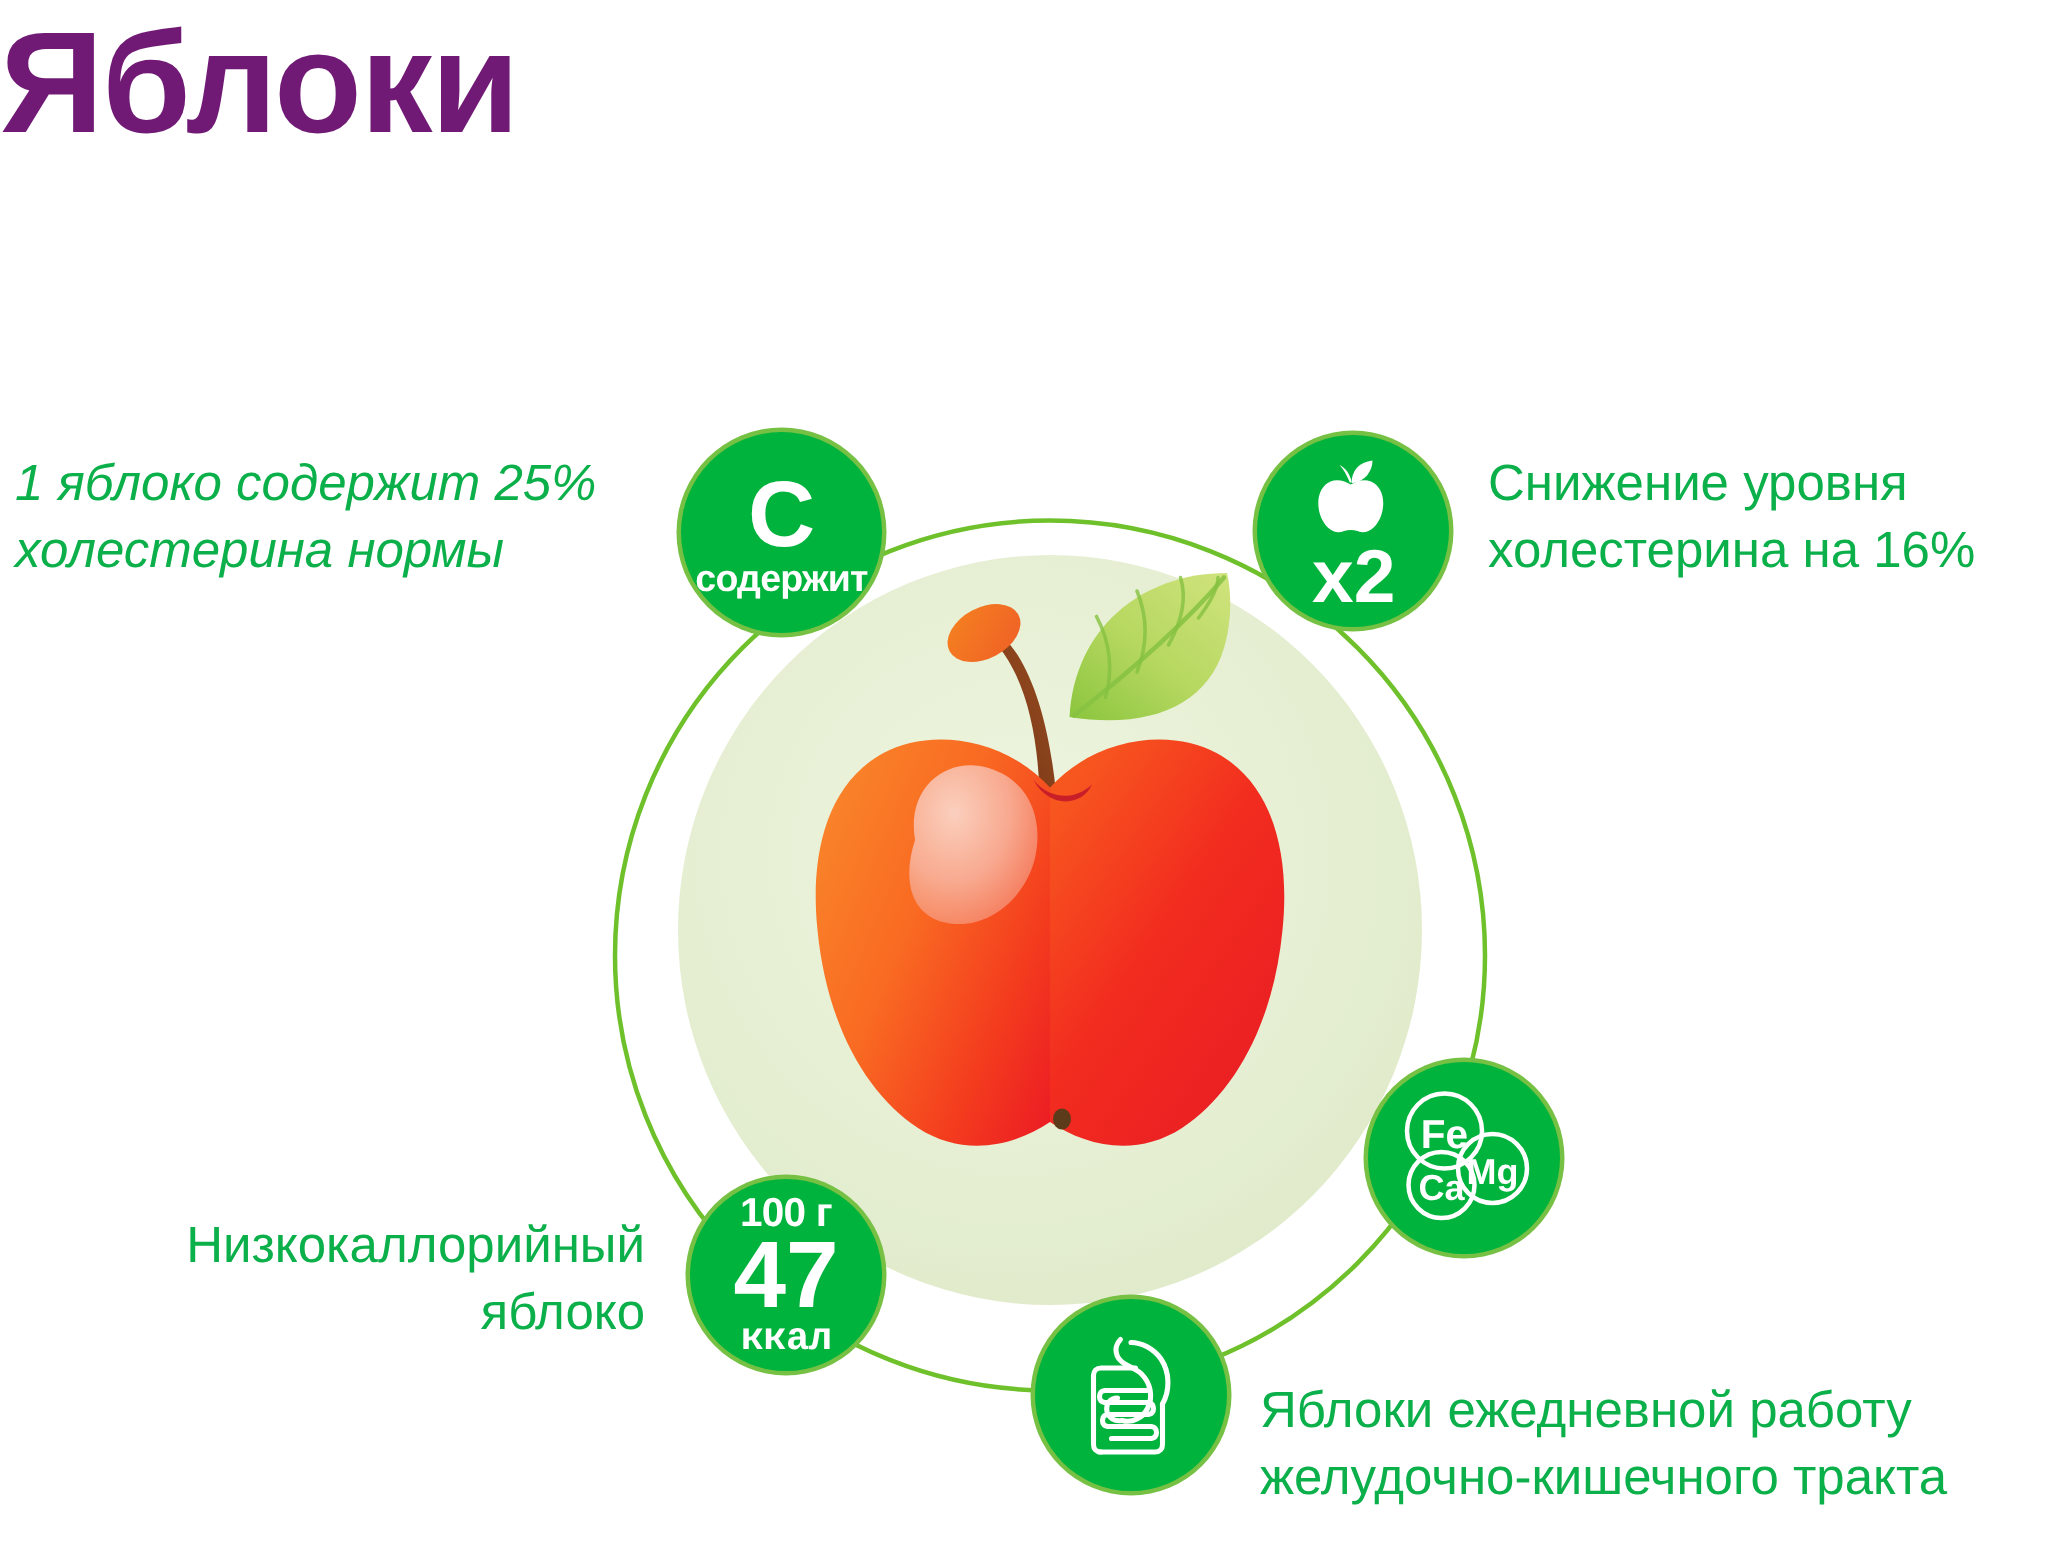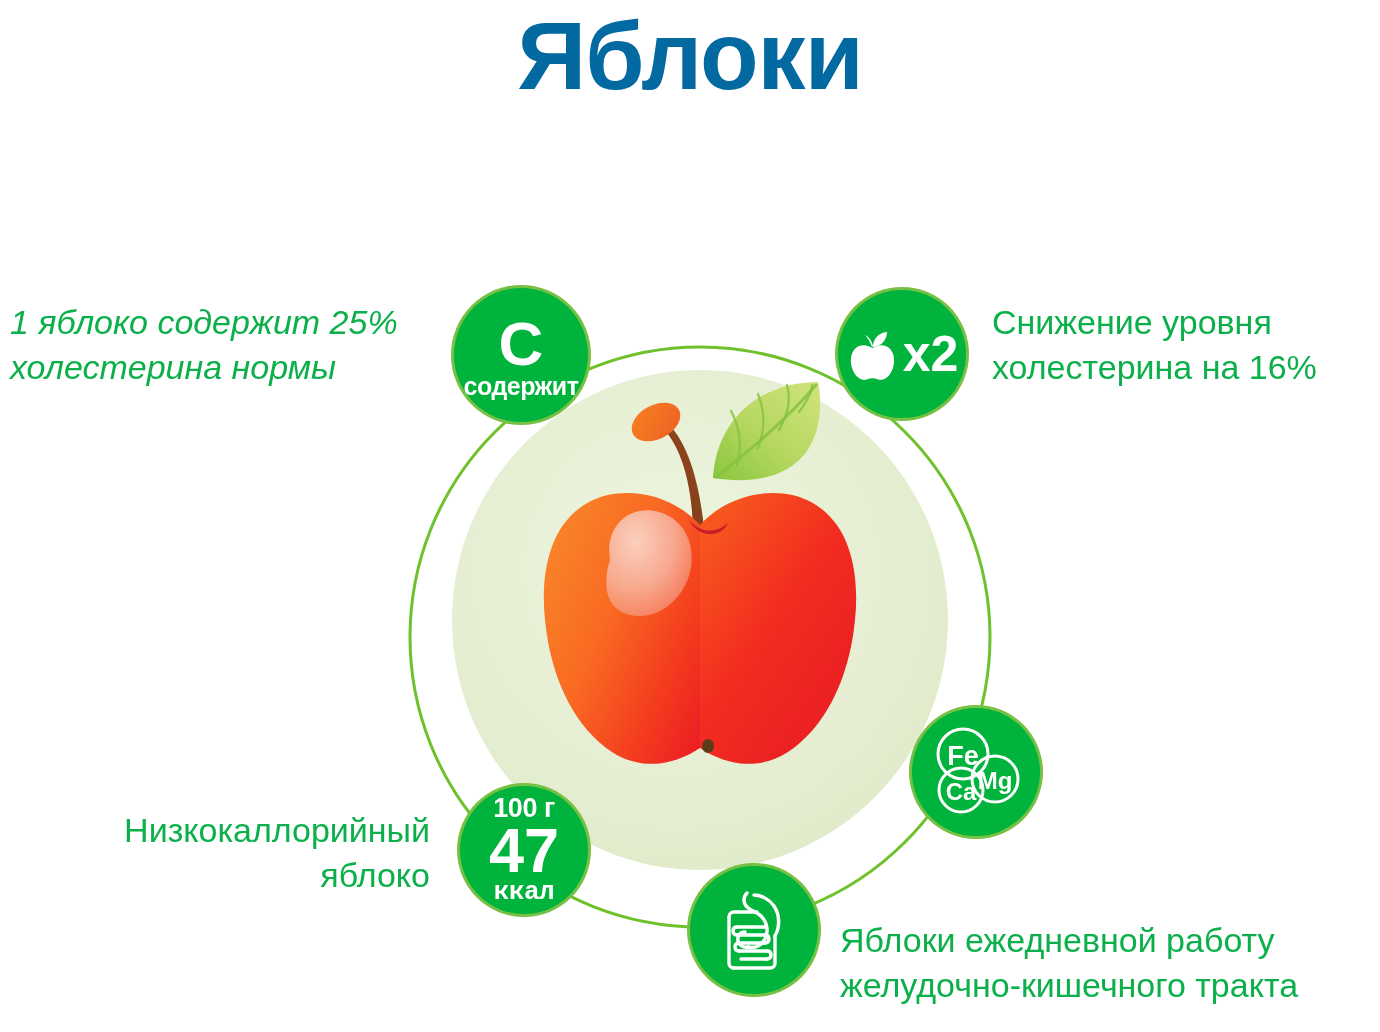--- a/index.html
+++ b/index.html
@@ -22,24 +22,23 @@
     width: 1380px;
     height: 1032px;
   }
 
   
   .title {
     position: absolute;
     left: 0;
     top: 6px;
     width: 1380px;
-    text-align: center;
     font-size: 96px;
     font-weight: bold;
-    color: #0369a1;
+    color: #701a75;
     letter-spacing: -1px;
     line-height: 1.05;
     white-space: nowrap;
   }
 
   
   .caption {
     position: absolute;
     color: #0cb04a;
     font-size: 34px;
@@ -110,21 +109,21 @@
     font-size: 25px;
     font-weight: bold;
     line-height: 1;
     margin-top: 4px;
     letter-spacing: -0.5px;
   }
 
   .badge-x2 {
     left: 838px; top: 290px;
     width: 128px; height: 128px;
-    flex-direction: row;
+    flex-direction: column;
   }
   .badge-x2 .x2-label {
     font-size: 50px;
     font-weight: bold;
     line-height: 1;
     margin-left: 1px;
   }
 
   .badge-minerals {
     left: 912px; top: 708px;

